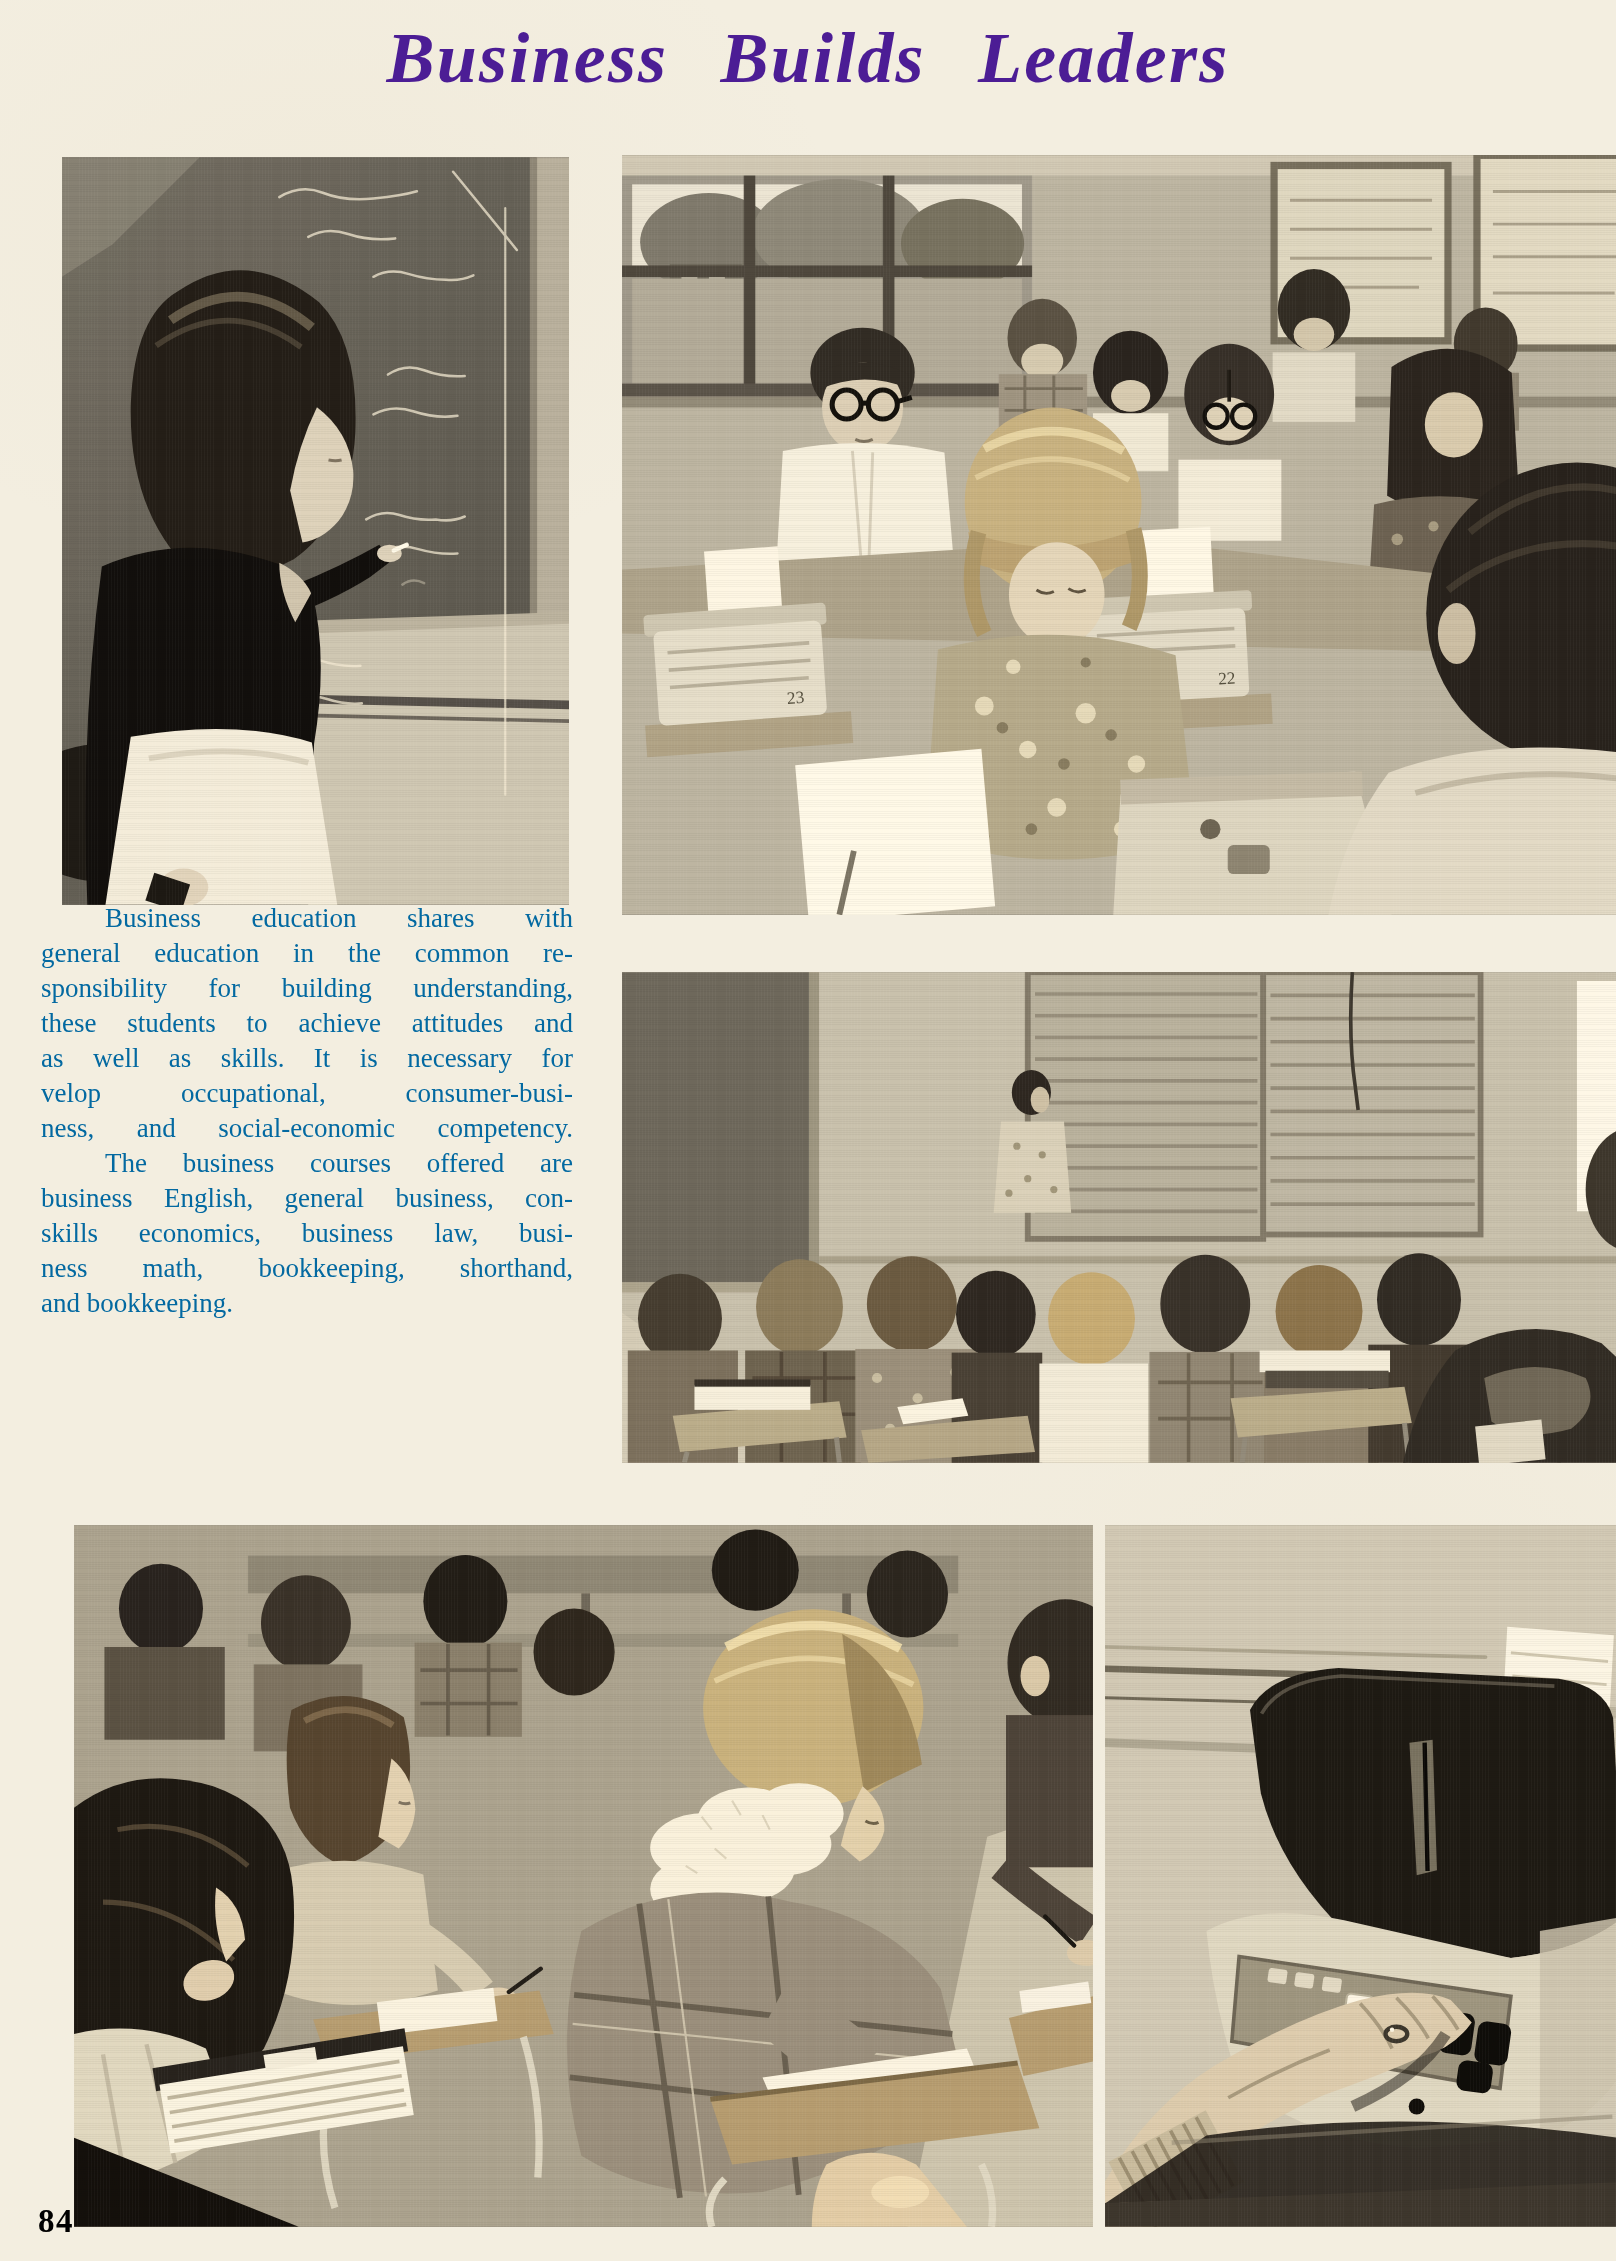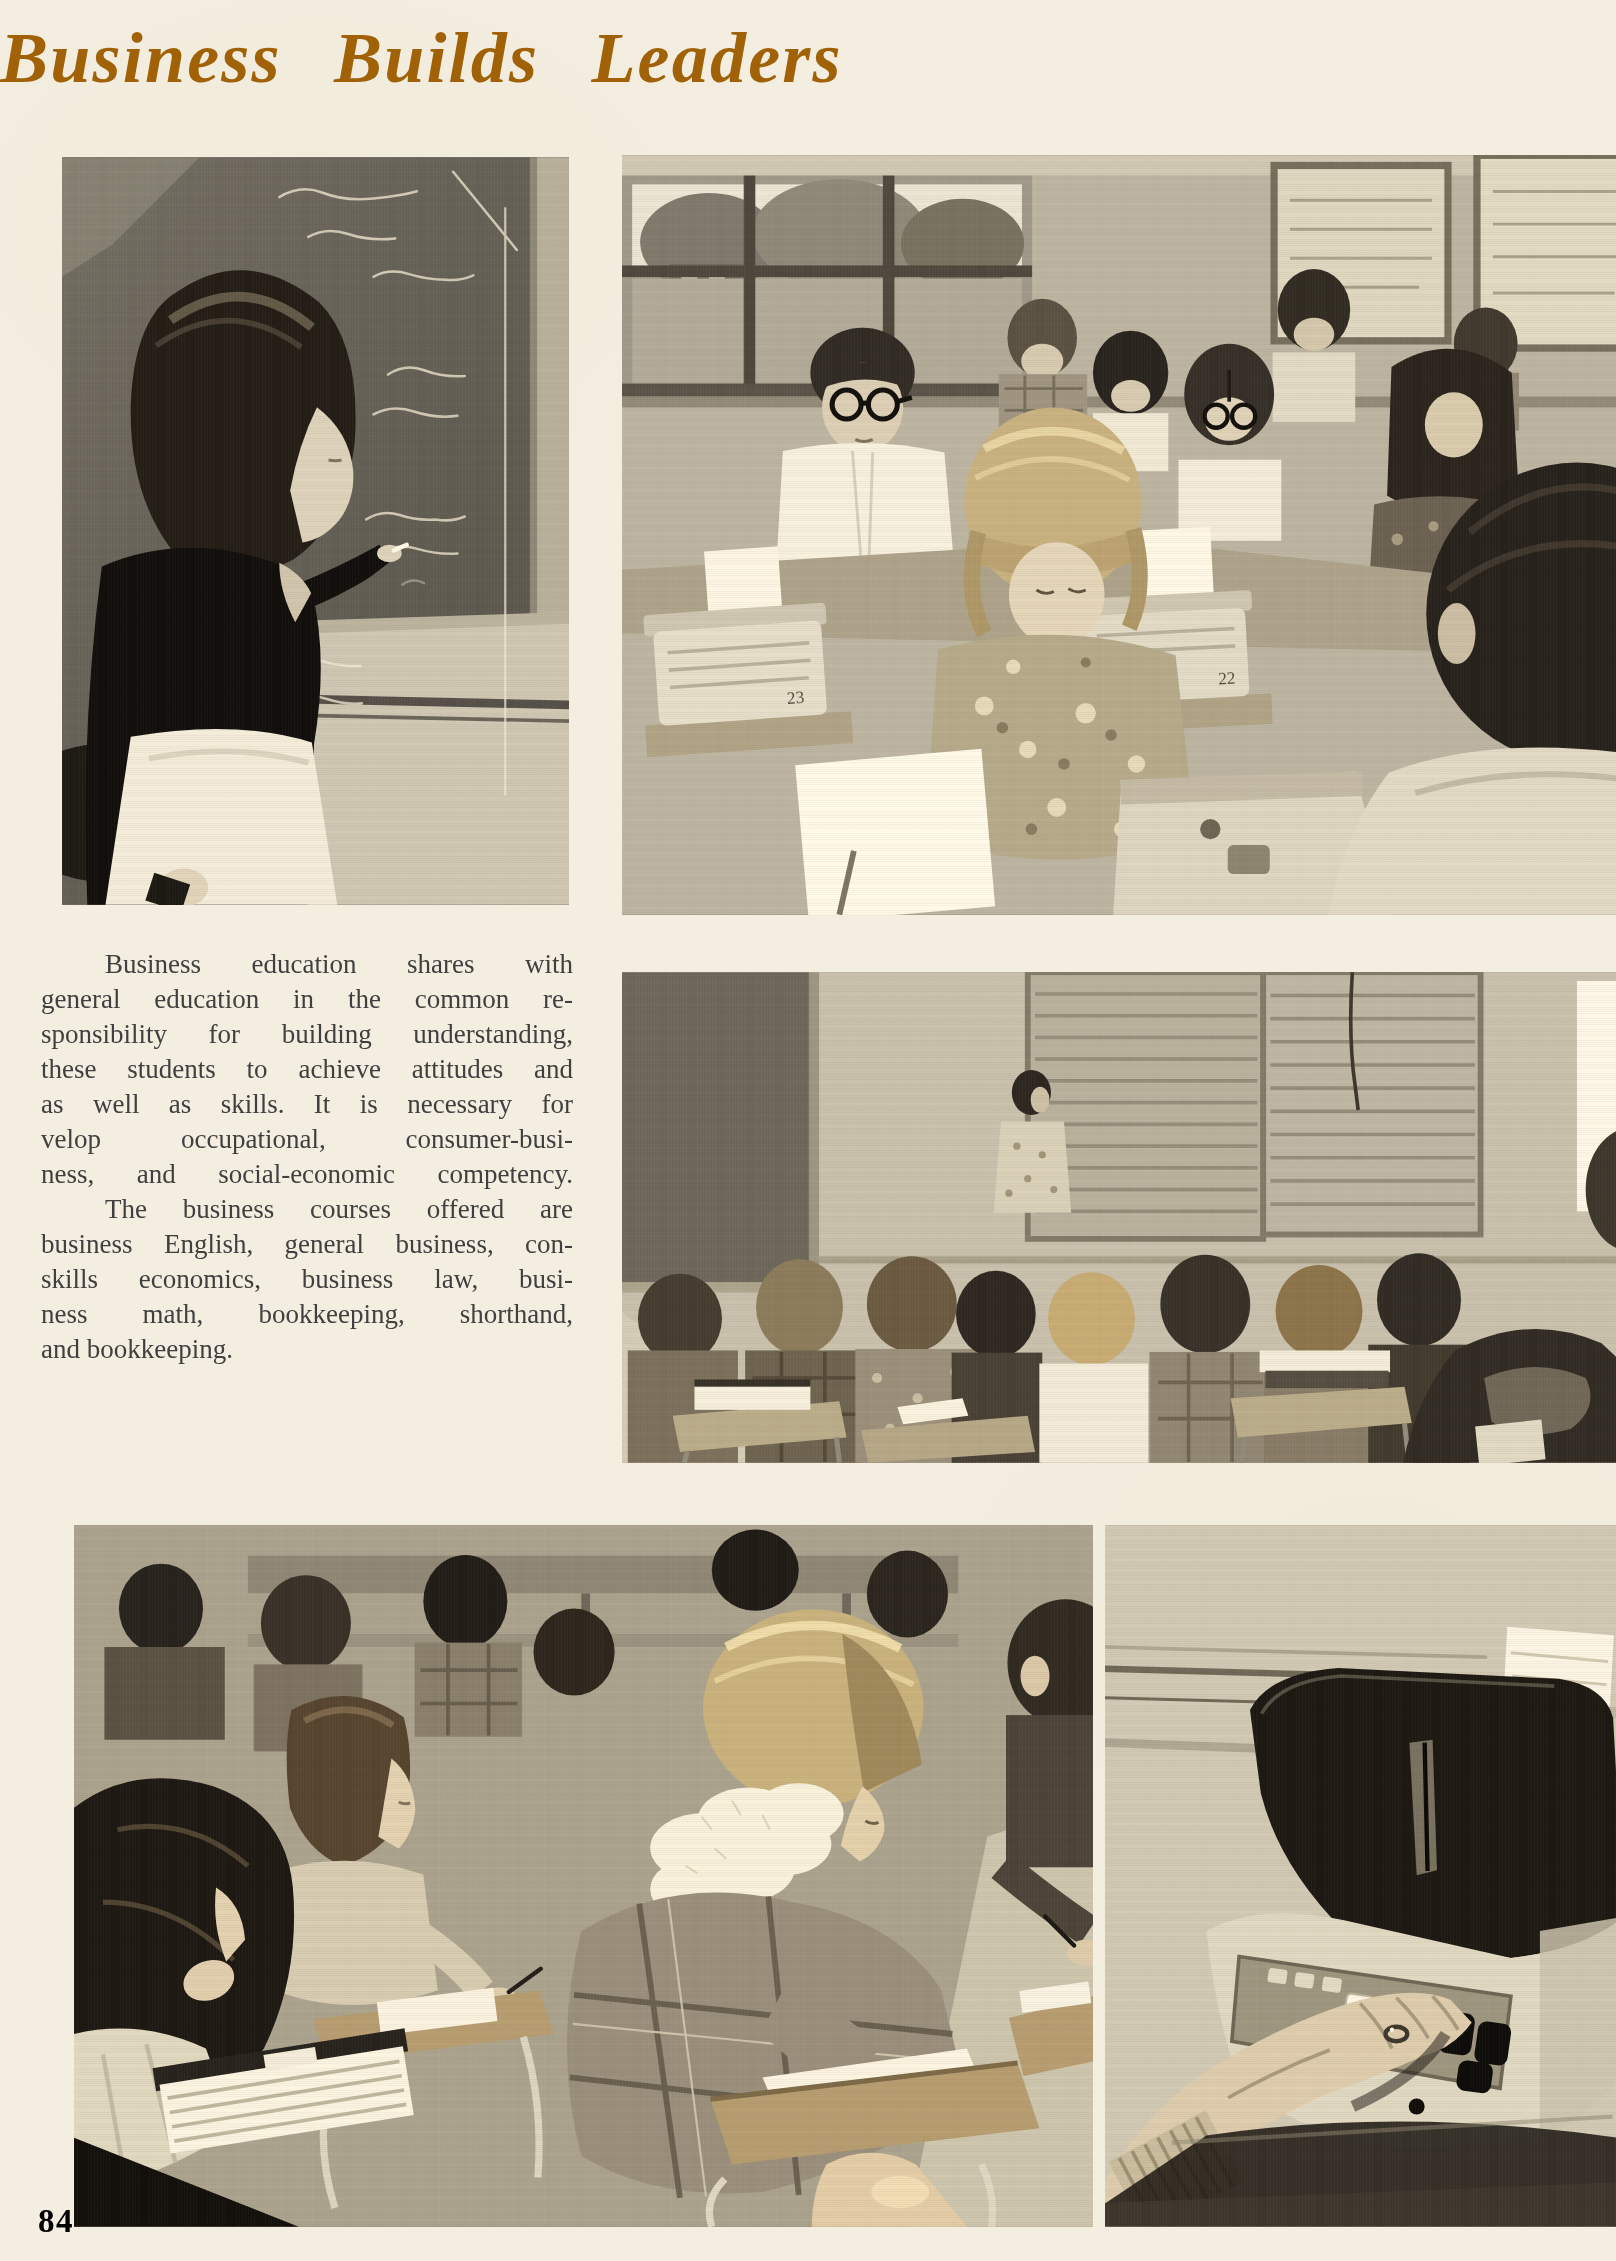--- a/index.html
+++ b/index.html
@@ -11,42 +11,42 @@
     overflow:hidden;
   }
   .sheet::before{ 
     content:"";position:absolute;inset:0;pointer-events:none;
     background:
       radial-gradient(870px 580px at 20% 10%, rgba(210,190,150,.07), transparent 60%),
       radial-gradient(1015px 652px at 85% 70%, rgba(200,180,140,.06), transparent 60%);
   }
   .page-title{
     position:absolute;top:17.4px;left:0;width:100%;
-    text-align:left;font-style:italic;font-weight:bold;
+    text-align:center;font-style:italic;font-weight:bold;
     font-size:72px;letter-spacing:2.2px;word-spacing:32px;
-    color:#a16207;
+    color:#4c1d95;
   }
   .photo{
     position:absolute;overflow:hidden;background:#8d887c;
   }
   .photo svg{width:100%;height:100%;display:block;filter:sepia(.10) contrast(1.03);}
   .photo::after{ 
     content:"";position:absolute;inset:0;pointer-events:none;
     background-image:
       repeating-linear-gradient(0deg, rgba(0,0,0,.035) 0 0.7px, transparent 0.7px 2.2px),
       repeating-linear-gradient(90deg, rgba(255,255,255,.03) 0 0.7px, transparent 0.7px 2.9px);
   }
   .photo-1{left:22px;top:145px;width:507px;height:748px;}
   .photo-2{left:582px;top:143px;width:1018px;height:760px;}
   .photo-3{left:582px;top:960px;width:1018px;height:491px;}
   .photo-4{left:34px;top:1513px;width:1019px;height:702px;}
   .photo-5{left:1065px;top:1513px;width:540px;height:702px;}
   .article{
-    position:absolute;left:41px;top:947px;width:532px;
-    font-size:27px;line-height:35px;color:#404040;
+    position:absolute;left:41px;top:901px;width:532px;
+    font-size:27px;line-height:35px;color:#0369a1;
   }
   .tline{text-align:justify;text-align-last:justify;}
   .tline.indent{text-indent:64px;}
   .tline.endline{text-align-last:left;}
   .page-num{
     position:absolute;left:38px;top:2203px;
     font-size:33px;font-weight:bold;color:#000000;letter-spacing:1.4px;
   }
 </style>
 </head>

